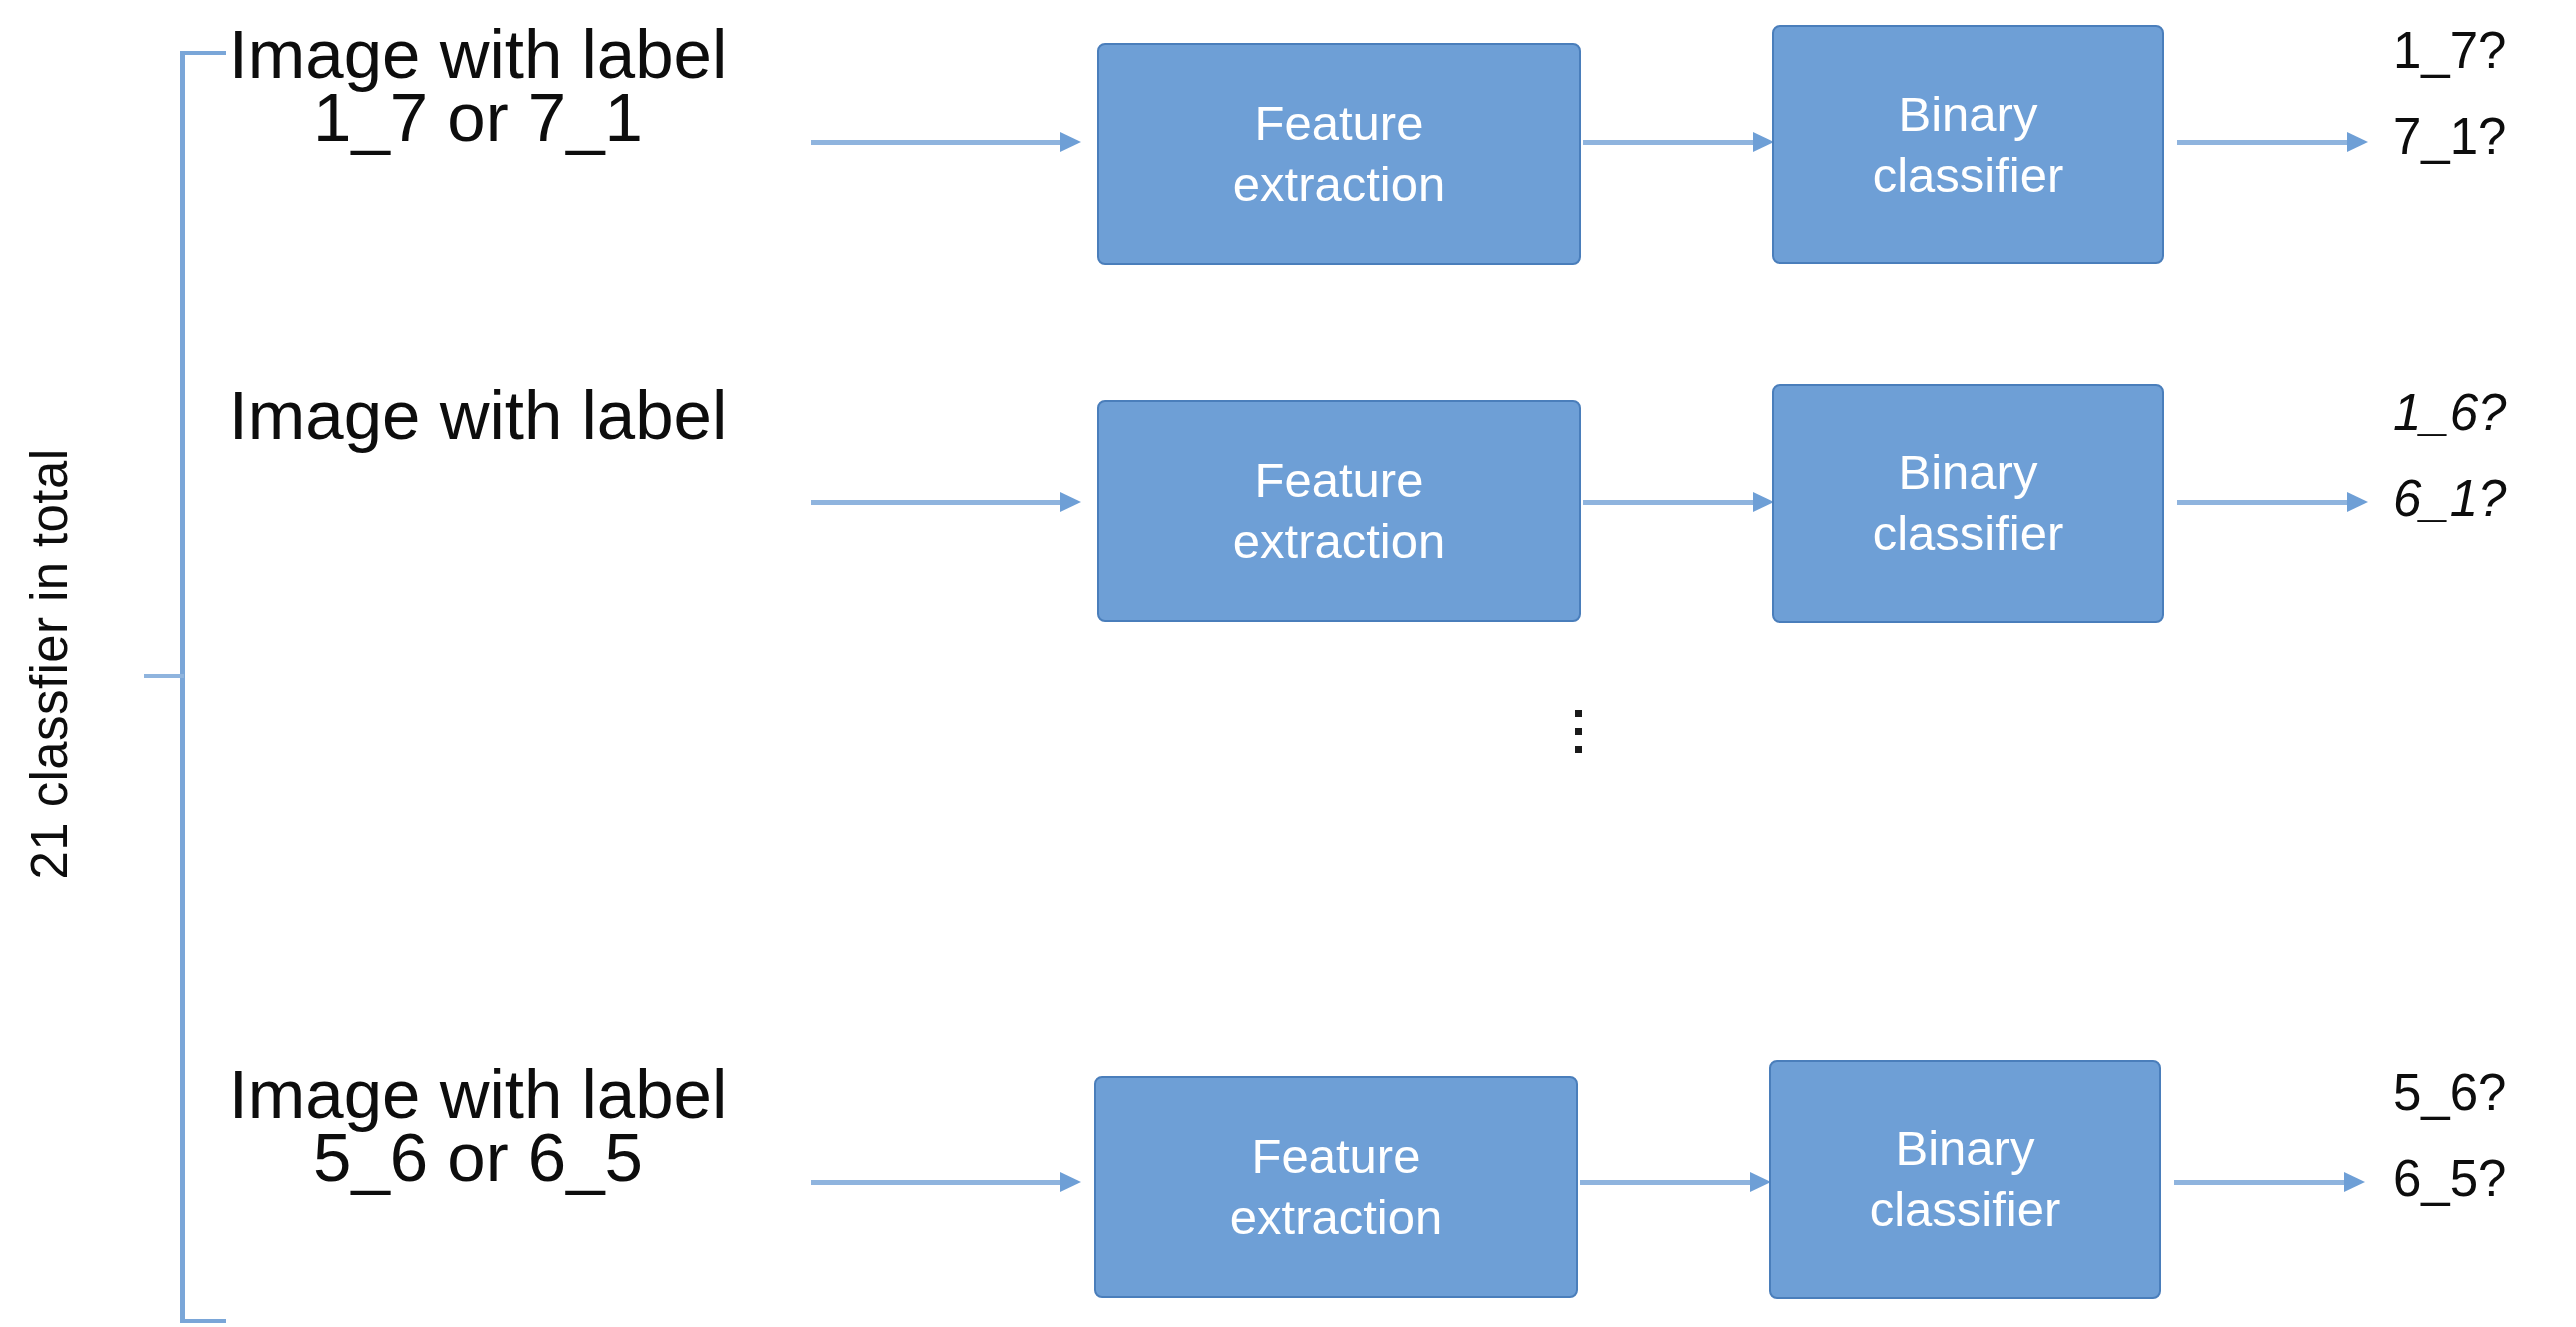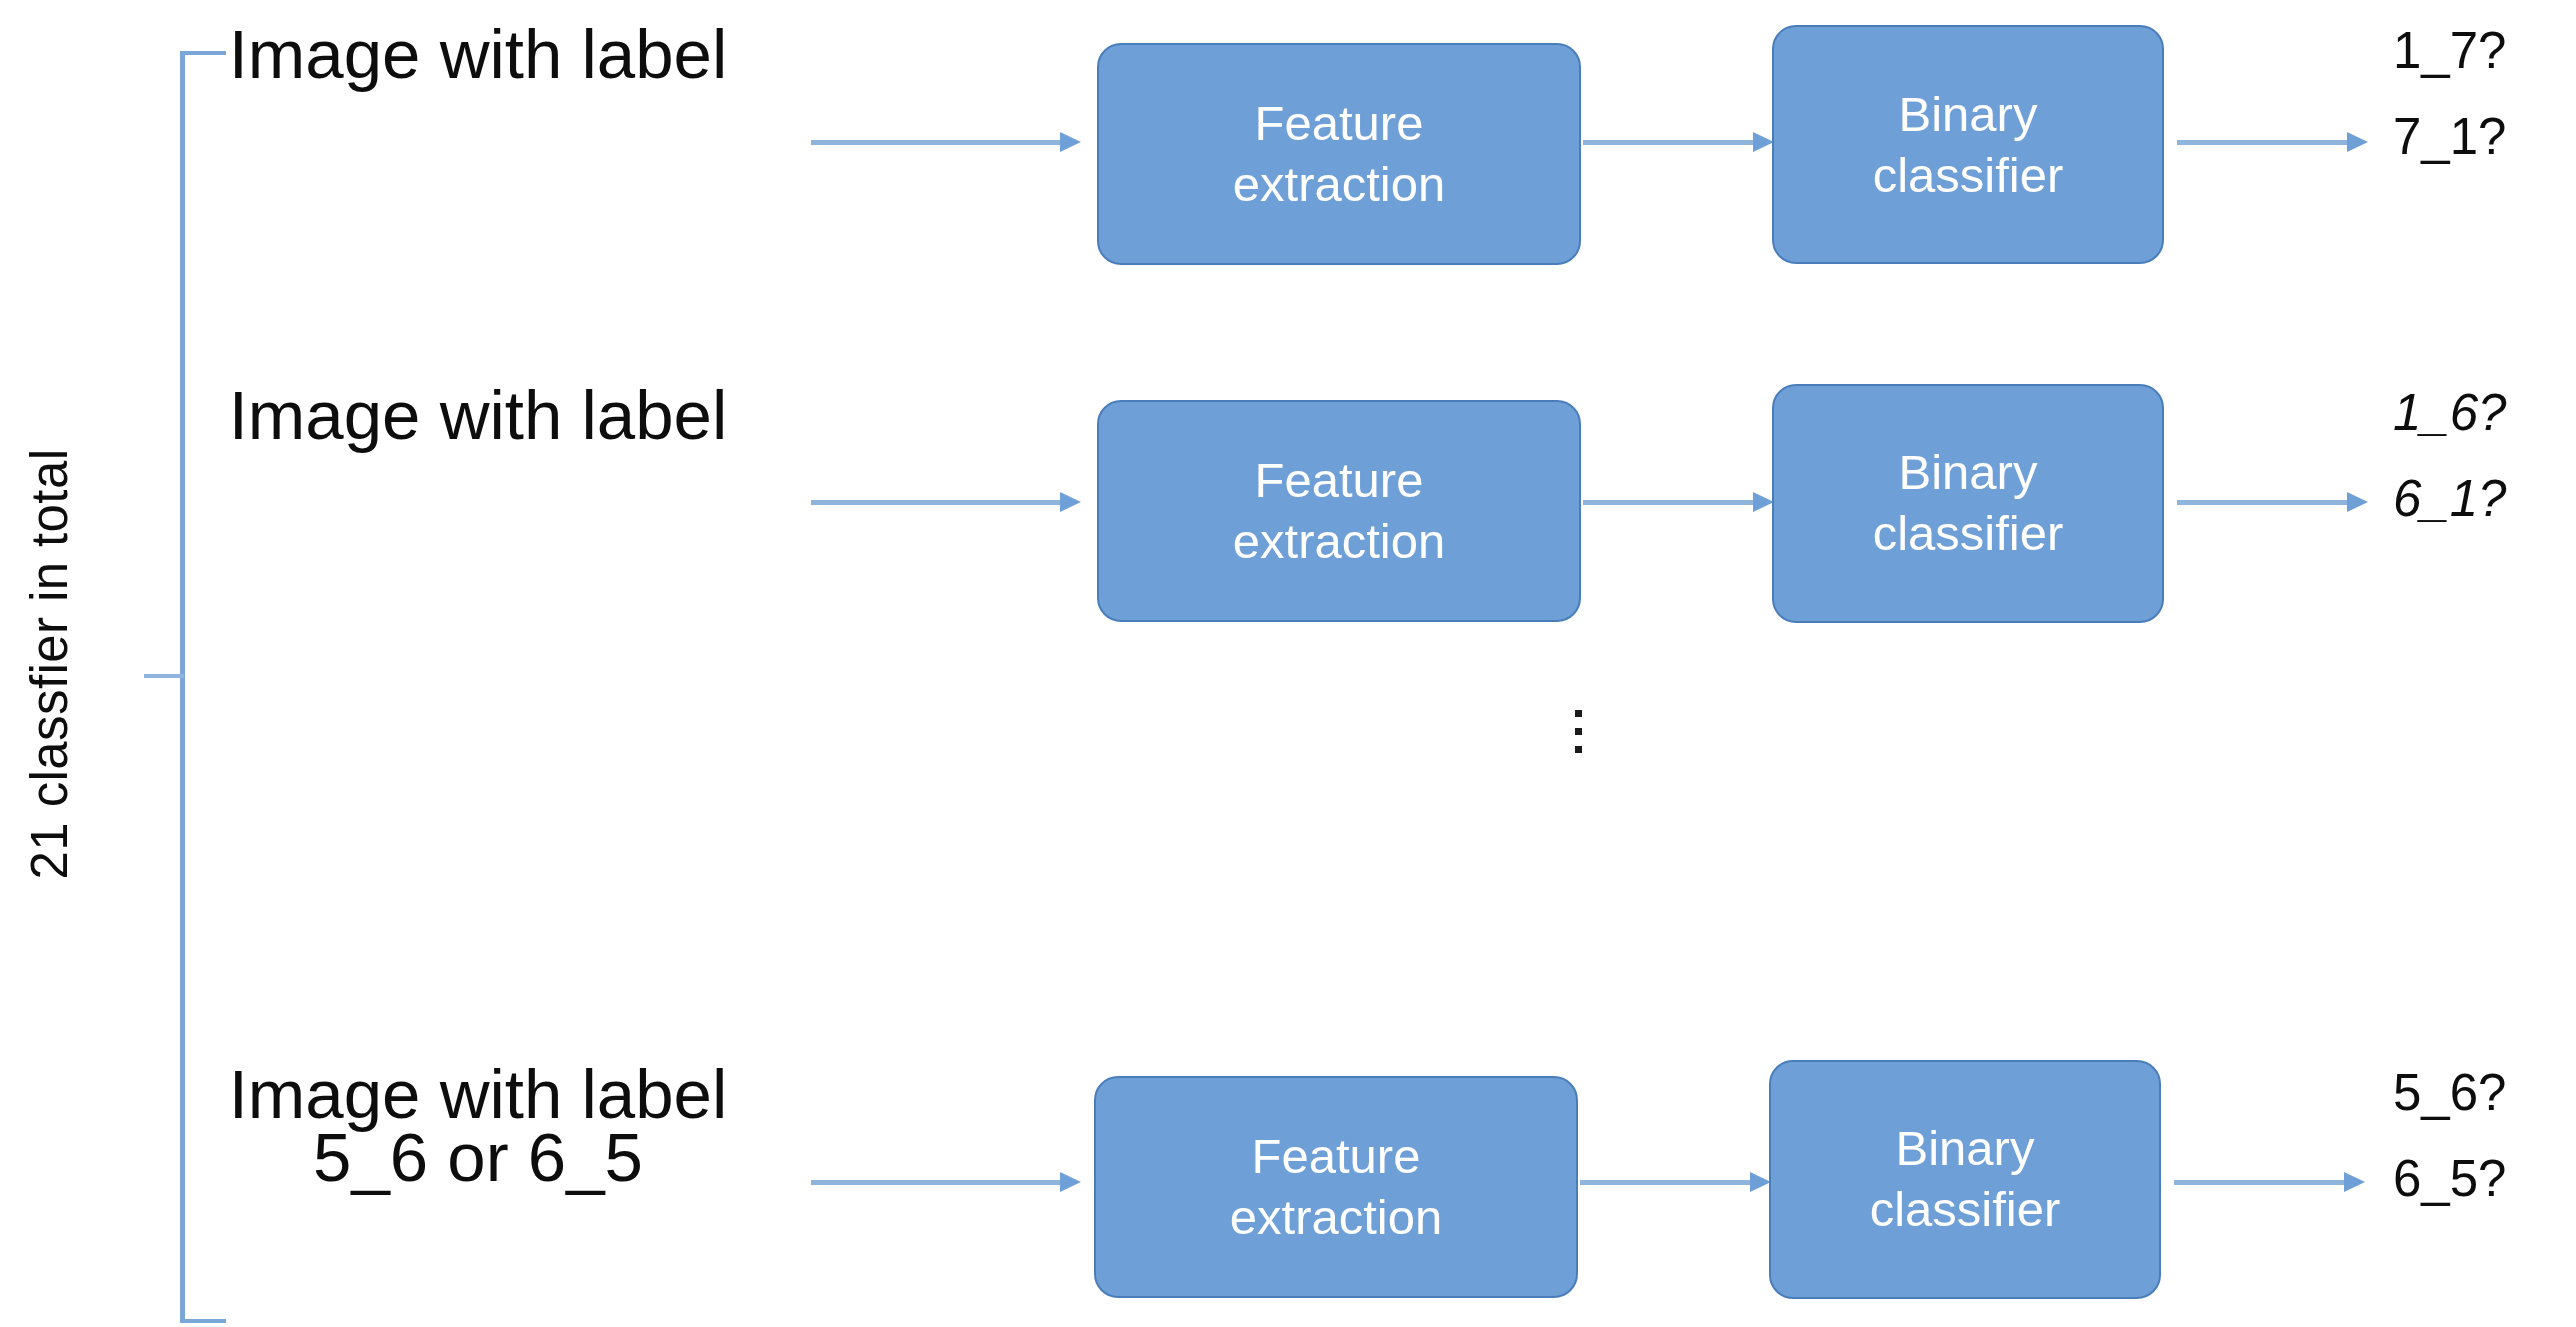--- a/index.html
+++ b/index.html
@@ -115,21 +115,21 @@
     border-top: 10.7px solid transparent;
     border-bottom: 10.7px solid transparent;
     border-left: 21.4px solid #6e9fd6;
   }
 
   
   .pbox {
     position: absolute;
     background: #6e9fd6;
     border: 2.5px solid #4a7ebb;
-    border-radius: 24px;
+    border-radius: 8px;
     box-sizing: border-box;
     display: flex;
     flex-direction: column;
     align-items: center;
     justify-content: center;
     color: #ffffff;
     font-size: 49px;
     line-height: 61px;
     text-align: center;
   }
@@ -171,20 +171,21 @@
   <div class="bracket">
     <div class="bracket-stem"></div>
     <div class="bracket-arm top"></div>
     <div class="bracket-arm bottom"></div>
     <div class="bracket-tick"></div>
   </div>
 
   <div class="row" style="top:15px;">
     <div class="in-label" style="top:8.2px;">
       <span class="ln">Image with label</span>
+      <span class="ln">1_7 or 7_1</span>
     </div>
 
     <div class="arrow" style="left:811px; top:117px; width:270px;">
       <div class="shaft"></div>
       <div class="head"></div>
     </div>
 
     <div class="pbox" style="left:1097px; top:28px; width:484px; height:222px;">
       <span class="ln">Feature</span>
       <span class="ln">extraction</span>

